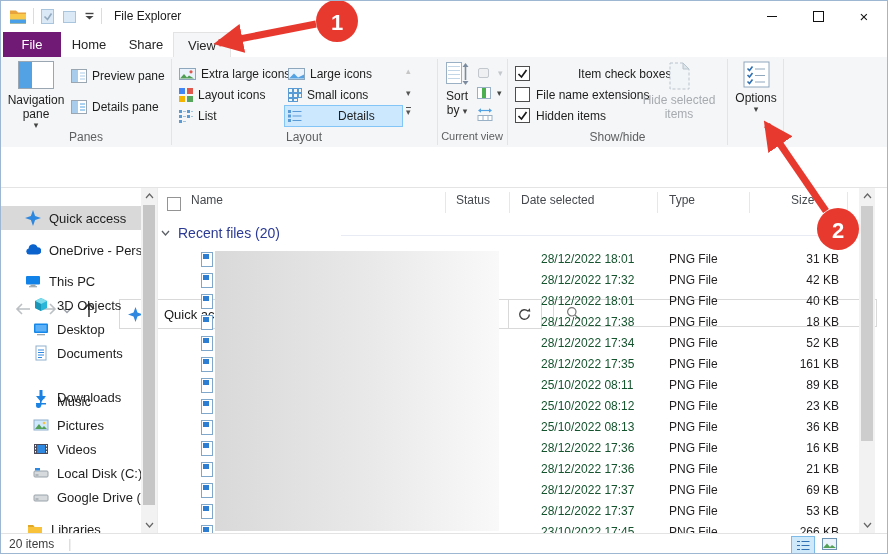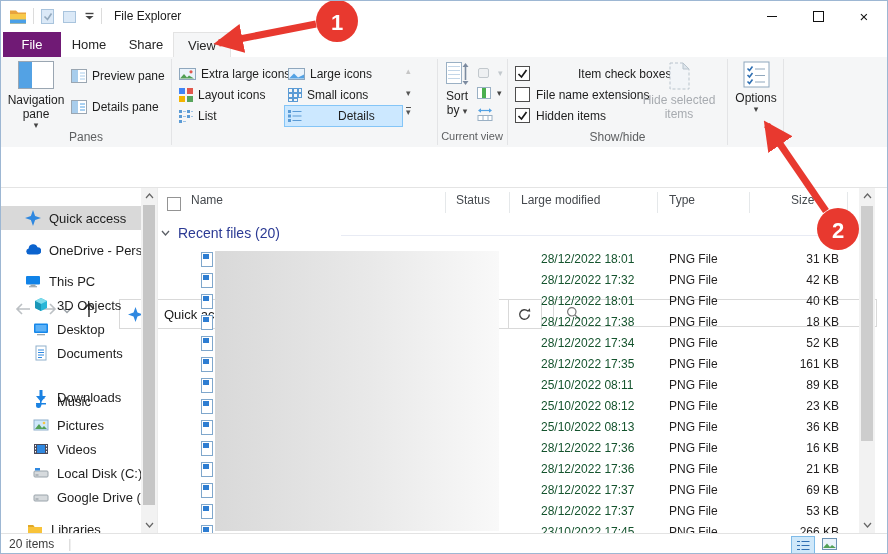--- a/index.html
+++ b/index.html
@@ -258,20 +258,21 @@
             <g stroke="#5b9bd5">
               <path d="M4.5 1.5h9M4.5 6h9M4.5 10.5h9"></path>
             </g>
           </svg>
       </span>
       <span class="rlabel">Details</span>
     </div>
     <div class="abs scroll-glyph" style="left:405px;top:10px;color:#c6c6c6;">▴</div>
     <div class="abs scroll-glyph" style="left:405px;top:32px;color:#555;">▾</div>
     <div class="abs scroll-glyph" style="left:405px;top:50px;color:#555;border-top:1px solid #555;">▾</div>
+    <div class="grplabel" style="left:172px;width:262px;">Layout</div>
     <div class="gsep" style="left:436px;"></div>
 
     <div class="bigbtn" style="left:440px;top:4px;width:32px;">
       <span>
         <svg width="24" height="26" viewBox="0 0 24 26">
             <rect x="1.5" y="1.5" width="15" height="21" fill="#fff" stroke="#9ab0c4"></rect>
             <path d="M3 5.5h12M3 9.5h12M3 13.5h12M3 17.5h12" stroke="#c3d6e8"></path>
             <path d="M20.5 2l3 4h-6z" fill="#7c8ba0"></path>
             <rect x="19.7" y="5.5" width="1.6" height="13.5" fill="#7c8ba0"></rect>
             <path d="M20.5 24l-3-4h6z" fill="#7c8ba0"></path>
@@ -551,21 +552,21 @@
       <svg width="9" height="6" viewBox="0 0 9 6">
           <path d="M1 1l3.5 4L8 1" stroke="#666" fill="none" stroke-width="1.2"></path>
         </svg>
     </div>
   </div>
 
   <div>
     <span class="hdr-cb"></span>
     <div class="colhdr" style="left:190px;">Name</div>
     <div class="colhdr" style="left:455px;">Status</div>
-    <div class="colhdr" style="left:520px;">Large modified</div>
+    <div class="colhdr" style="left:520px;">Date selected</div>
     <div class="colhdr" style="left:668px;">Type</div>
     <div class="colhdr" style="left:790px;">Size</div>
     <div class="colsep" style="left:444px;"></div>
     <div class="colsep" style="left:508px;"></div>
     <div class="colsep" style="left:656px;"></div>
     <div class="colsep" style="left:748px;"></div>
     <div class="colsep" style="left:846px;"></div>
 
     <div class="grouphdr">
       <svg width="9" height="6" viewBox="0 0 9 6">

